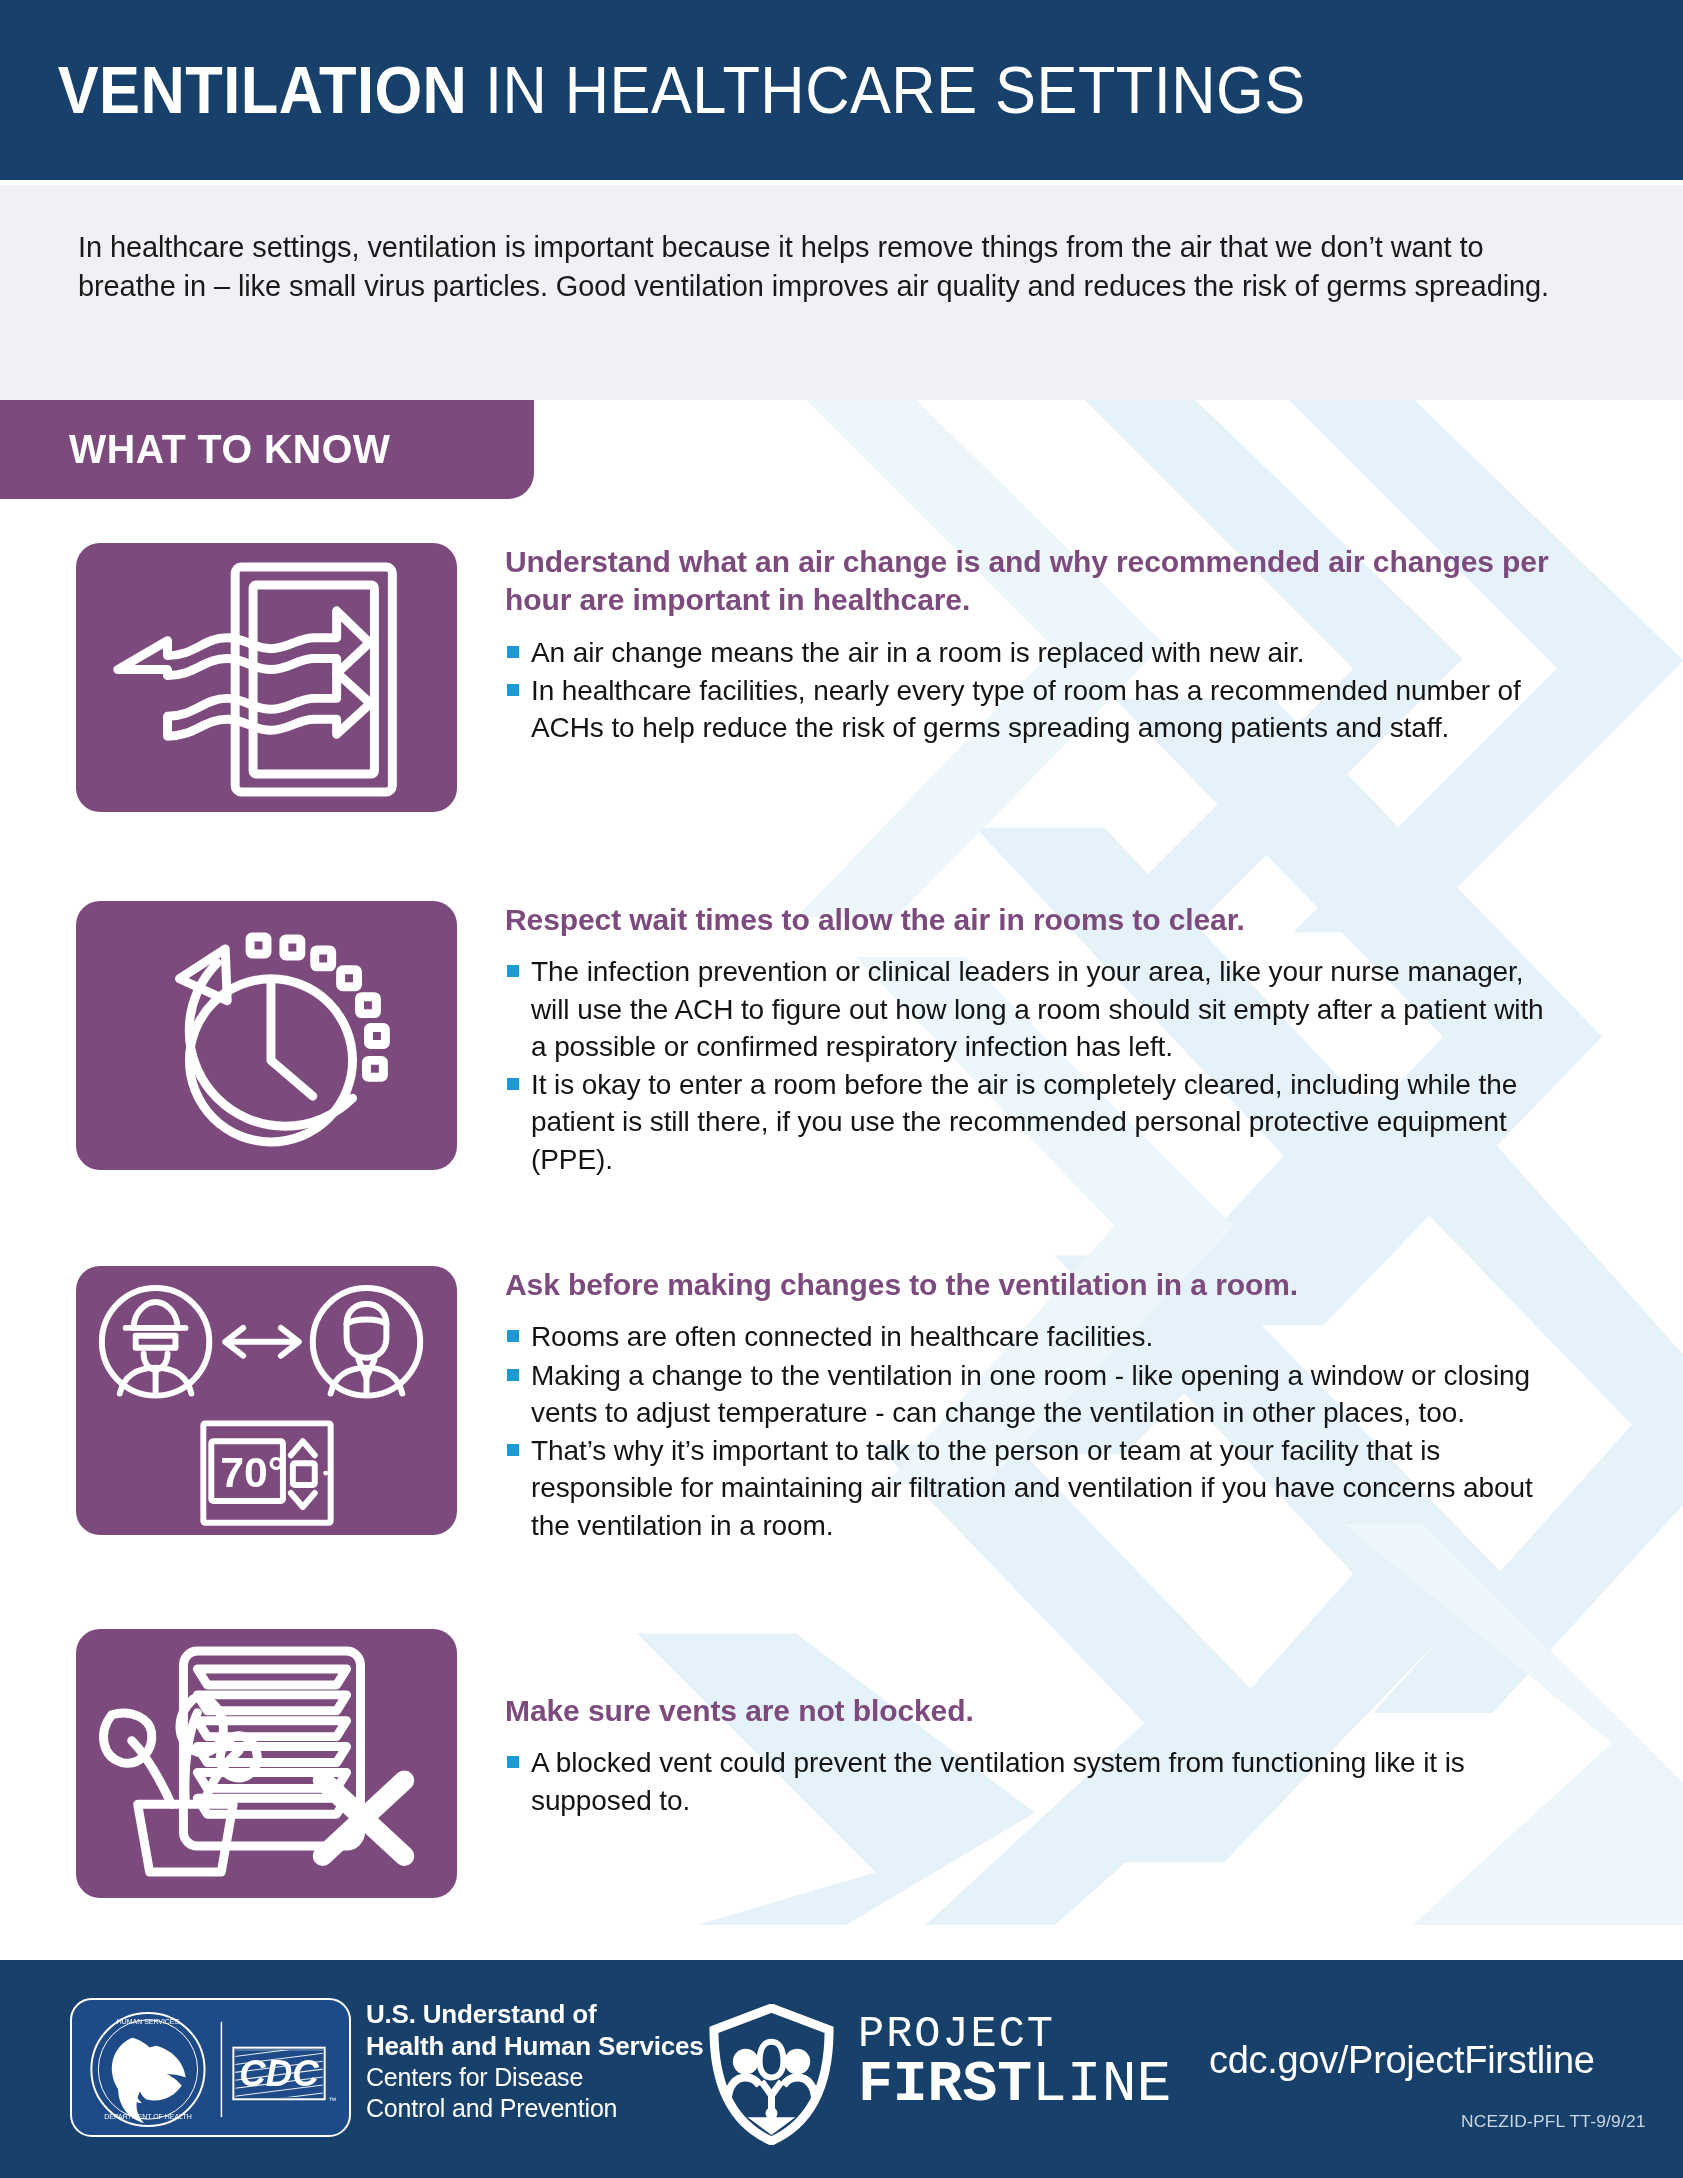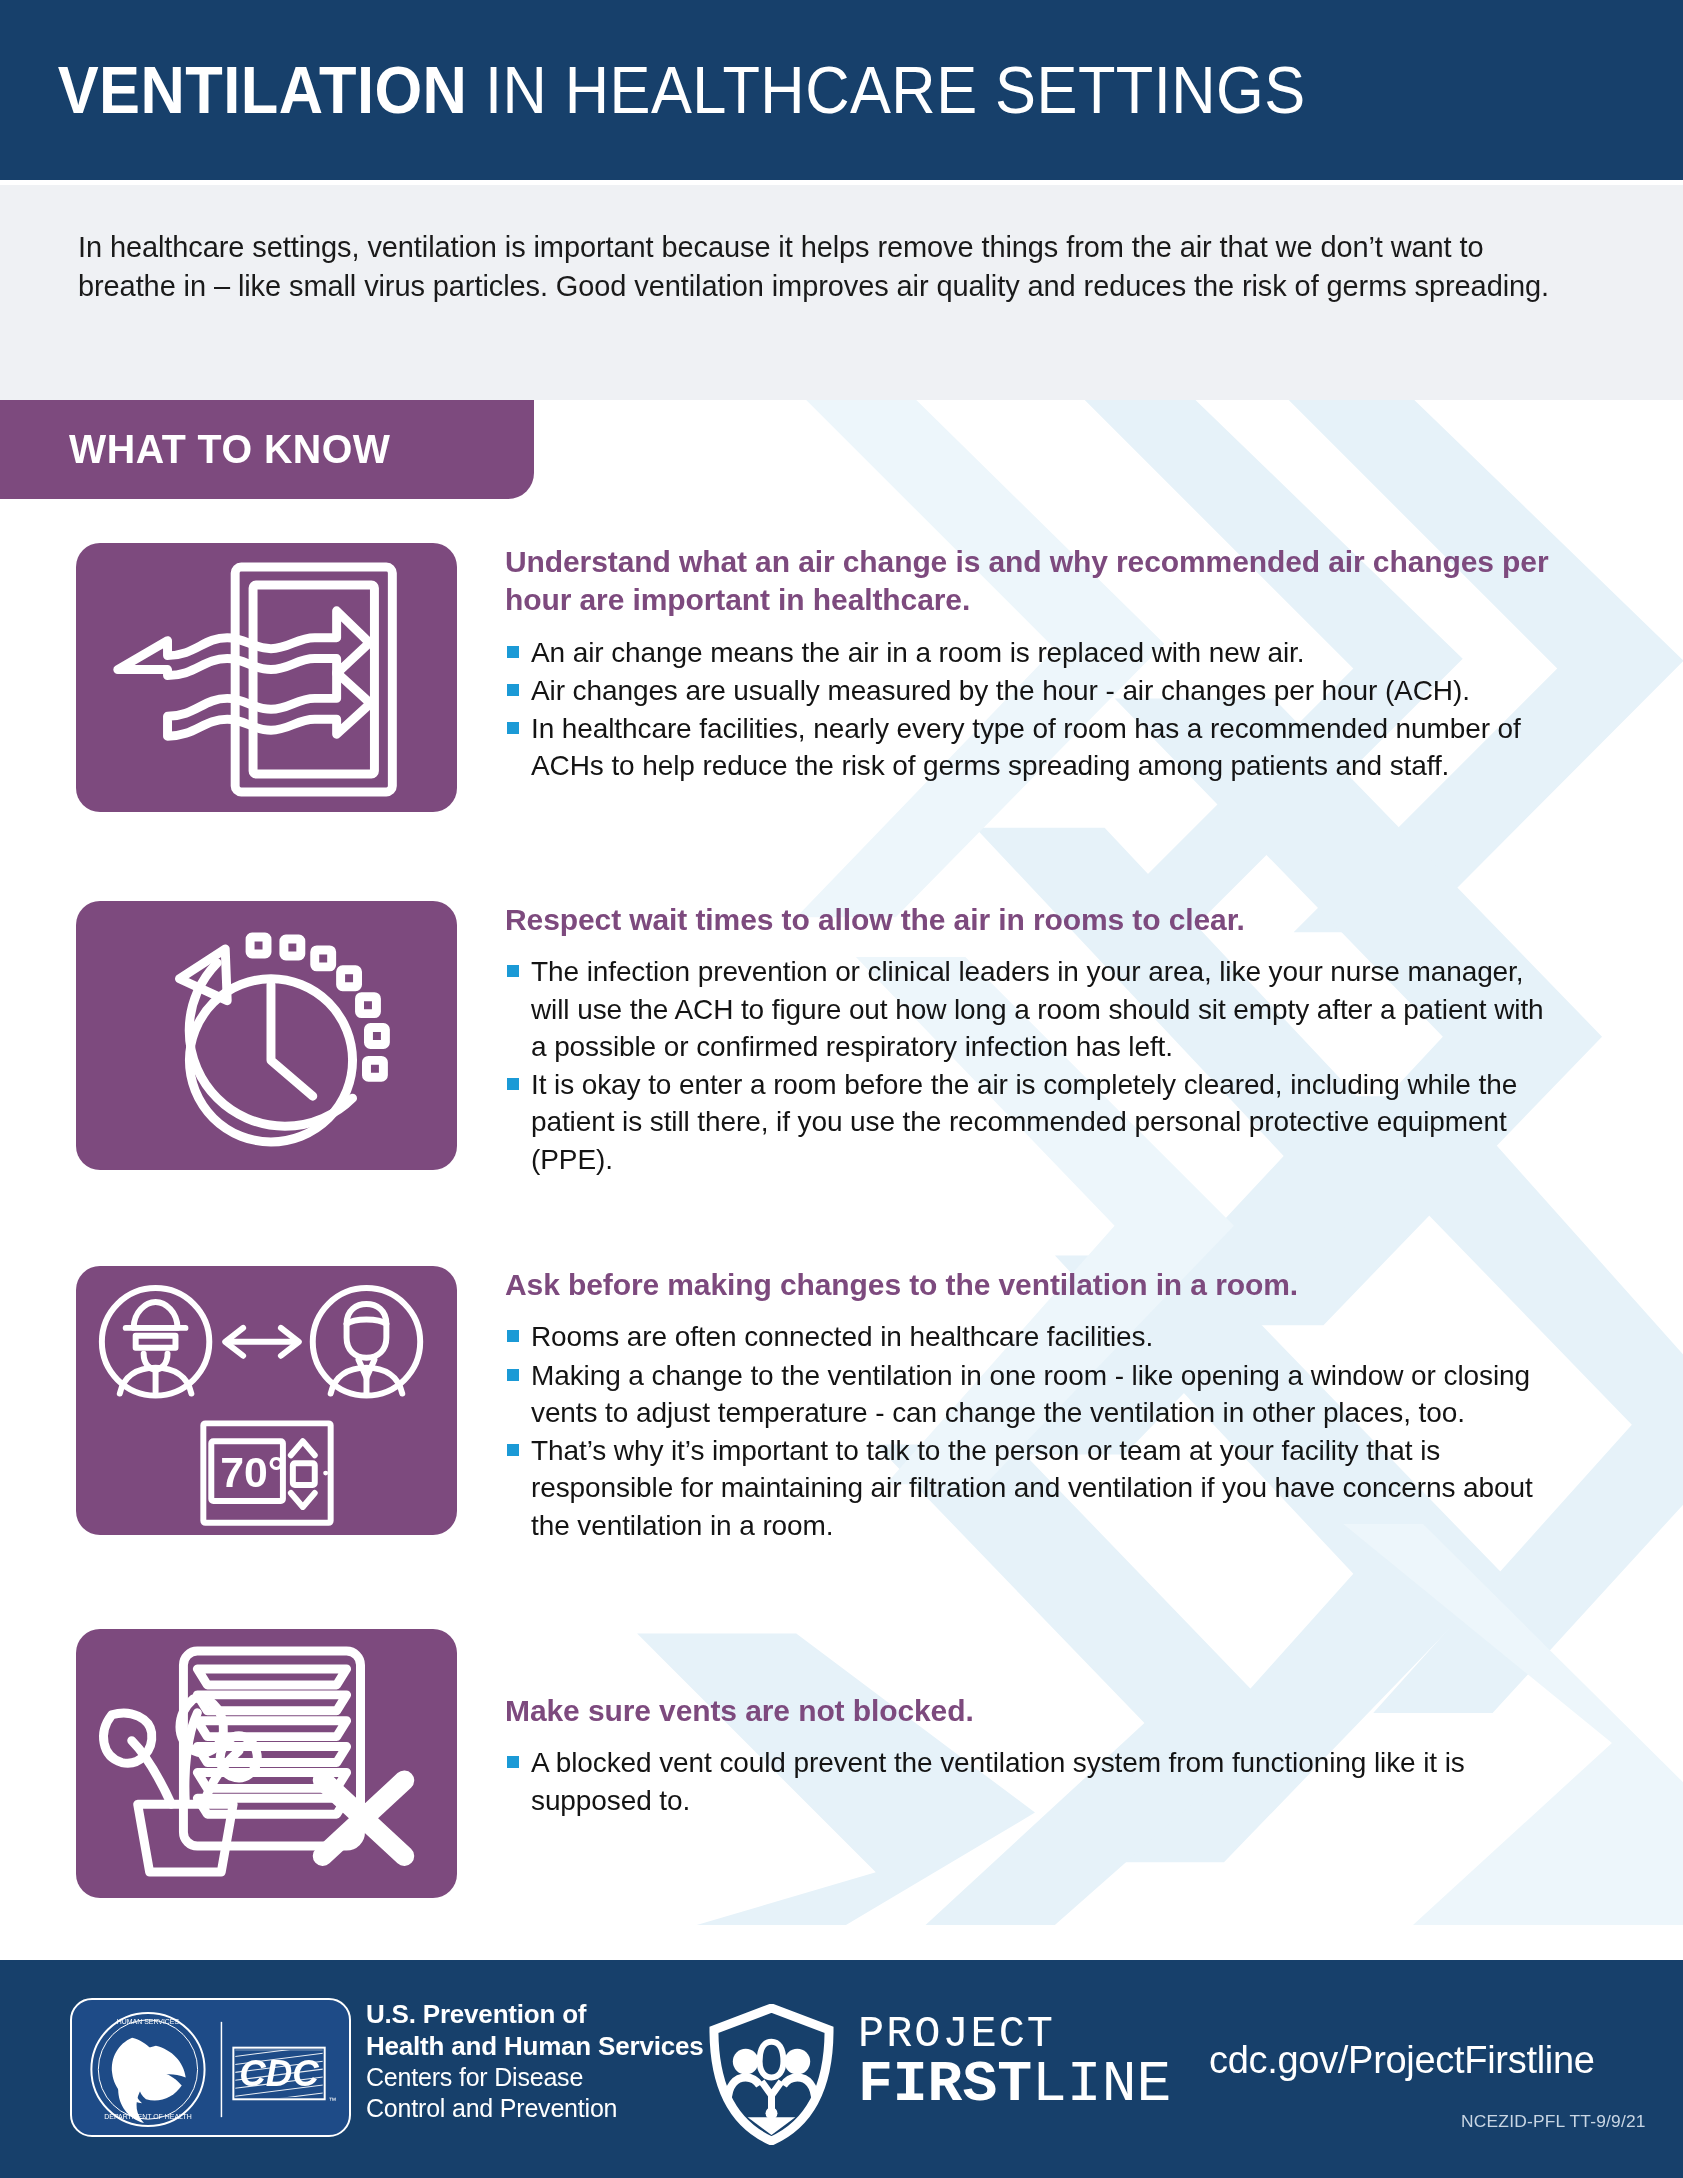--- a/index.html
+++ b/index.html
@@ -189,21 +189,20 @@
           <path d="M92 127 L42 127 L92 98 L92 113 C 120 113 128 95 152 95 C 170 95 178 106 196 106 C 214 106 222 95 240 95 L 262 95 L262 68 L295 100 L262 131 L262 116 L240 116 C222 116 214 127 196 127 C178 127 170 116 152 116 C128 116 120 133 92 133 Z"></path>
 
           <path d="M92 188 L92 174 C 120 174 128 156 152 156 C 170 156 178 167 196 167 C 214 167 222 156 240 156 L 262 156 L262 130 L296 161 L262 192 L262 177 L240 177 C222 177 214 188 196 188 C178 188 170 177 152 177 C128 177 120 194 92 194 Z"></path>
         </g>
       </svg>
     </div>
     <div class="sec-body" style="top:543px;">
       <div class="sec-heading">Understand what an air change is and why recommended air changes per hour are important in healthcare.</div>
       <ul class="bullets">
         <li class="bullet">An air change means the air in a room is replaced with new air.</li>
-        <li class="bullet">Air changes are usually measured by the hour - air changes per hour (ACH).</li>
         <li class="bullet">In healthcare facilities, nearly every type of room has a recommended number of ACHs to help reduce the risk  of germs spreading among patients and staff.</li>
       </ul>
     </div>
   </div>
 
   <div class="section">
     <div class="icon-tile" style="top:901px;">
       <svg viewBox="0 0 383 270">
         <g fill="none" stroke="#ffffff" stroke-width="9" stroke-linejoin="round" stroke-linecap="round">
 
@@ -351,21 +350,21 @@
           <path d="M155 98 L265 84"></path>
             <path d="M155 106 L265 92"></path>
         </g>
       </g>
       <text x="208" y="87" font-family="'Liberation Sans', sans-serif" font-size="37" font-weight="bold" font-style="italic" fill="#ffffff" text-anchor="middle">CDC</text>
       <text x="258" y="104" font-family="'Liberation Sans', sans-serif" font-size="8" fill="#ffffff">™</text>
     </svg>
   </div>
 
   <div class="hhs-text">
-    <div class="l1">U.S. Prevention of</div>
+    <div class="l1">U.S. Understand of</div>
     <div class="l2">Health and Human Services</div>
     <div class="l3">Centers for Disease</div>
     <div class="l4">Control and Prevention</div>
   </div>
 
   <div class="pfl-logo">
     <svg viewBox="0 0 128 142" width="127" height="141">
       <path d="M64 4 L122 26 C122 88 100 122 64 138 C28 122 6 88 6 26 Z" fill="none" stroke="#ffffff" stroke-width="9"></path>
 
       <circle cx="38" cy="58" r="13" fill="#ffffff"></circle>

